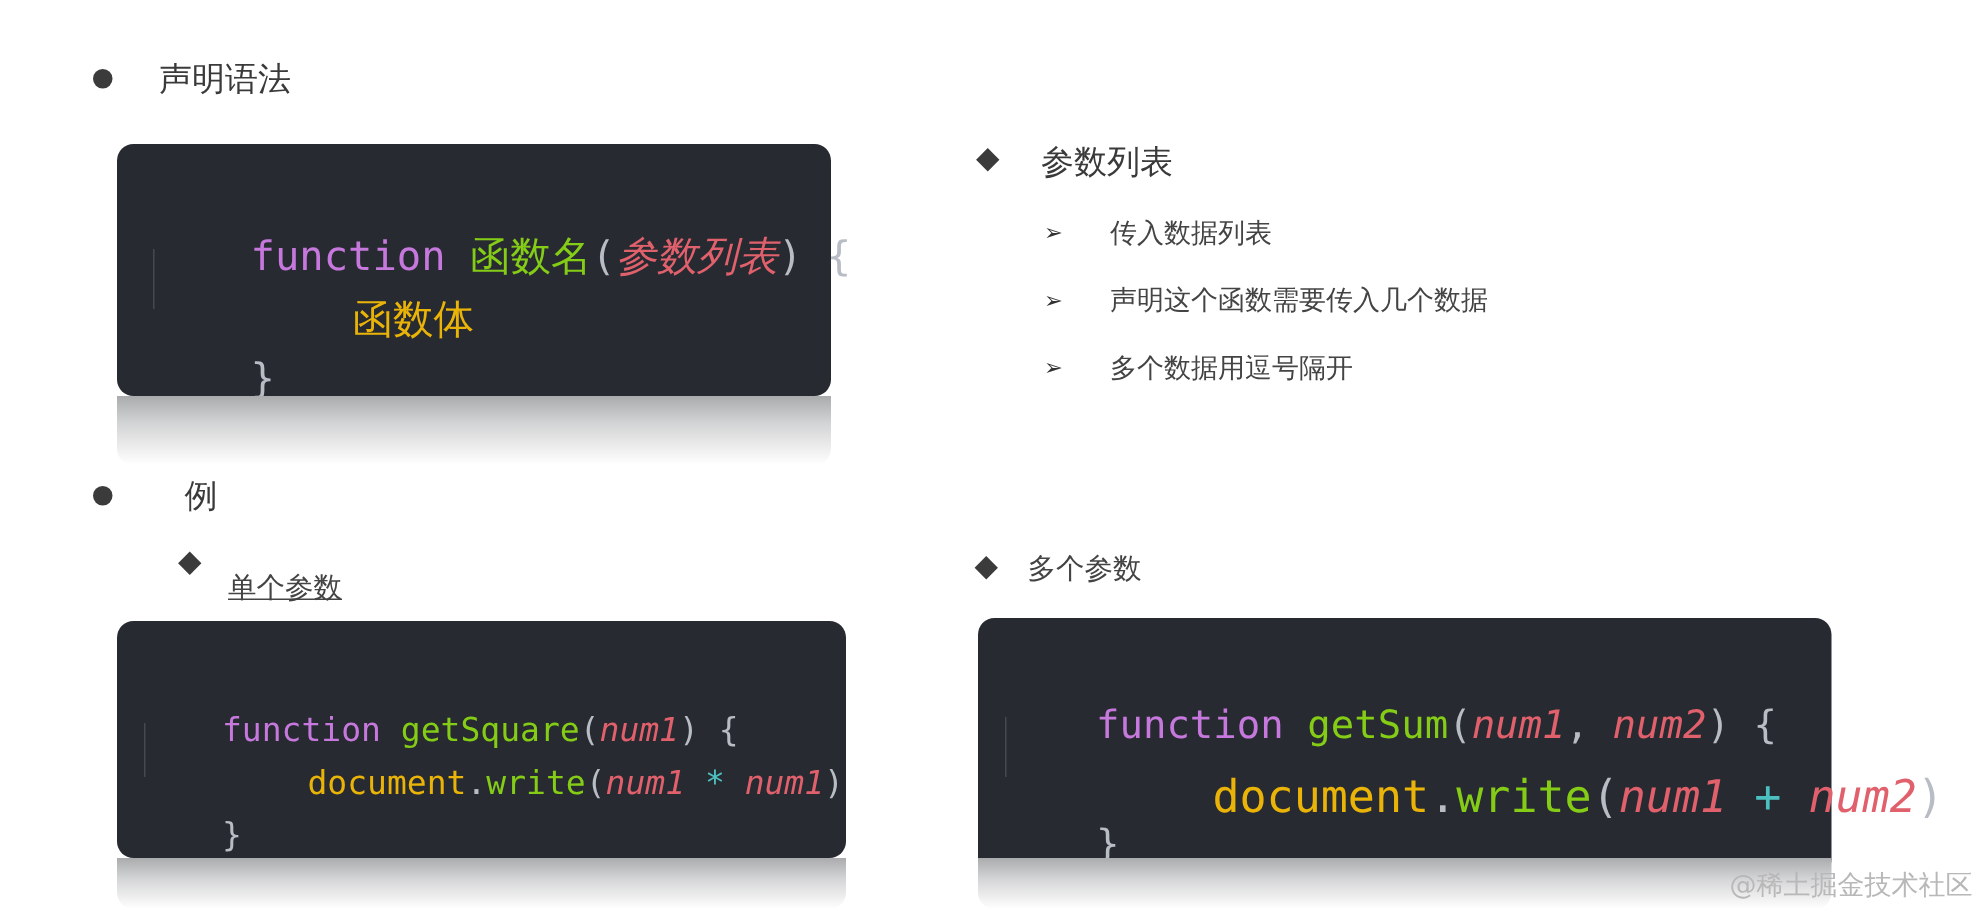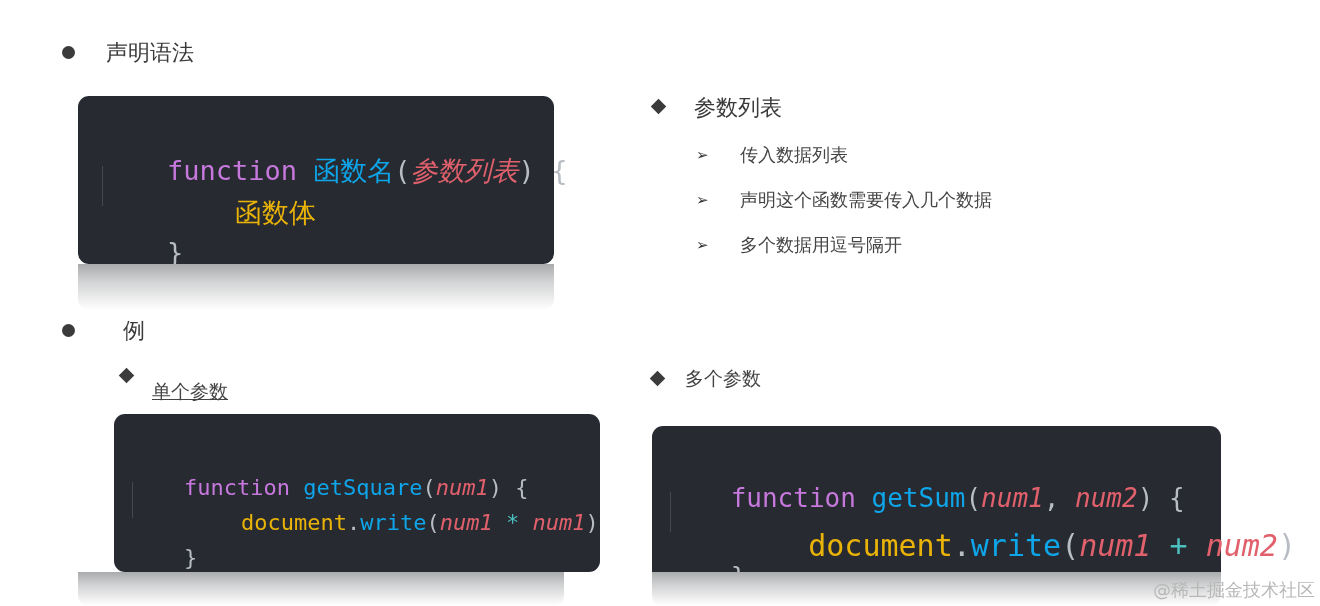--- a/index.html
+++ b/index.html
@@ -22,21 +22,21 @@
   .item { font-size: 18px; color: #444; white-space: nowrap; }
 
   .code {
     background: #272a31; border-radius: 11px;
     font-family: "DejaVu Sans Mono", monospace;
     color: #b8bcc4;
     white-space: pre;
   }
   .code .line { position: absolute; white-space: pre; }
   .kw { color: #c678dd; }
-  .fn { color: #0ea5e9; }
+  .fn { color: #84cc16; }
   .param { color: #e0606c; font-style: italic; }
   .ident { color: #eab308; }
   .op { color: #4cc0c0; }
   .punc { color: #b8bcc4; }
   .guide { position: absolute; width: 1px; background: #444851; }
 
   .reflect {
     border-radius: 0 0 11px 11px;
     background: linear-gradient(to bottom, #a9abad 0%, #d3d4d5 40%, #f1f1f1 80%, #ffffff 100%);
   }
@@ -76,35 +76,35 @@
 
 <div class="abs bullet-dot" style="left:62px; top:324px;"></div>
 <div class="abs heading" style="left:123px; top:316px;">例</div>
 
 <div class="abs diamond" style="left:121px; top:370px;"></div>
 <div class="abs sub" style="left:152px; top:379px;text-decoration:underline;">单个参数</div>
 
 <div class="abs diamond" style="left:652px; top:373px;"></div>
 <div class="abs sub" style="left:685px; top:366px;">多个参数</div>
 
-<div class="abs code" style="left:78px; top:414px; width:486px; height:158px;margin-left:36px;">
+<div class="abs code" style="left:78px; top:414px; width:486px; height:158px;">
   <div class="line" style="left:17px; top:36px; font-size:22px;">
     <span class="kw">function</span> <span class="fn">getSquare</span><span class="punc">(</span><span class="param">num1</span><span class="punc">) {</span>
   </div>
   <div class="guide" style="left:18px; top:68px; height:36px;"></div>
   <div class="line" style="left:74px; top:71px; font-size:22px;">
     <span class="ident">document</span><span class="punc">.</span><span class="fn">write</span><span class="punc">(</span><span class="param">num1</span> <span class="op">*</span> <span class="param">num1</span><span class="punc">)</span>
   </div>
   <div class="line" style="left:17px; top:106px; font-size:22px;">
     <span class="punc">}</span>
   </div>
 </div>
 <div class="abs reflect" style="left:78px; top:572px; width:486px; height:34px;"></div>
 
-<div class="abs code" style="left:652px; top:426px; width:569px; height:172px;">
+<div class="abs code" style="left:652px; top:412px; width:569px; height:172px;">
   <div class="line" style="left:16px; top:27px; font-size:26px;">
     <span class="kw">function</span> <span class="fn">getSum</span><span class="punc">(</span><span class="param">num1</span><span class="punc">,</span> <span class="param">num2</span><span class="punc">) {</span>
   </div>
   <div class="guide" style="left:18px; top:66px; height:40px;"></div>
   <div class="line" style="left:84px; top:67px; font-size:30px;">
     <span class="ident">document</span><span class="punc">.</span><span class="fn">write</span><span class="punc">(</span><span class="param">num1</span> <span class="op">+</span> <span class="param">num2</span><span class="punc">)</span>
   </div>
   <div class="line" style="left:16px; top:106px; font-size:26px;">
     <span class="punc">}</span>
   </div>

